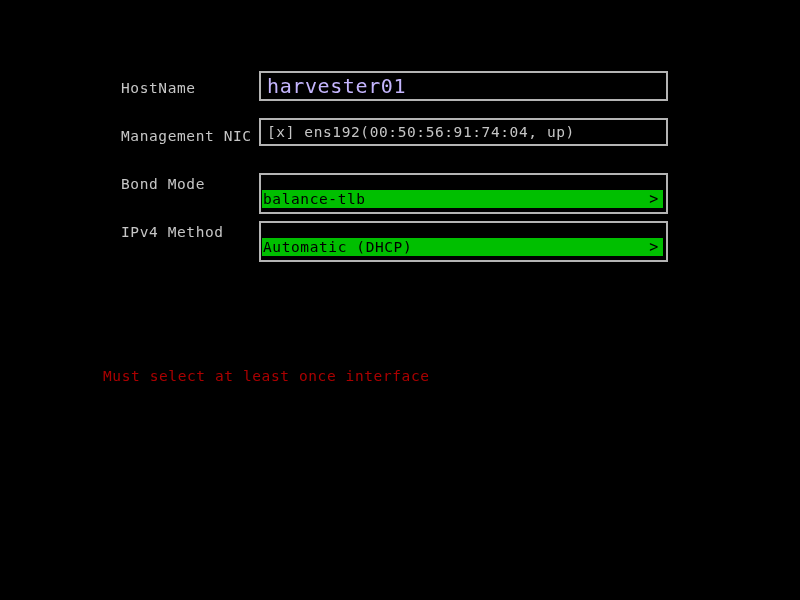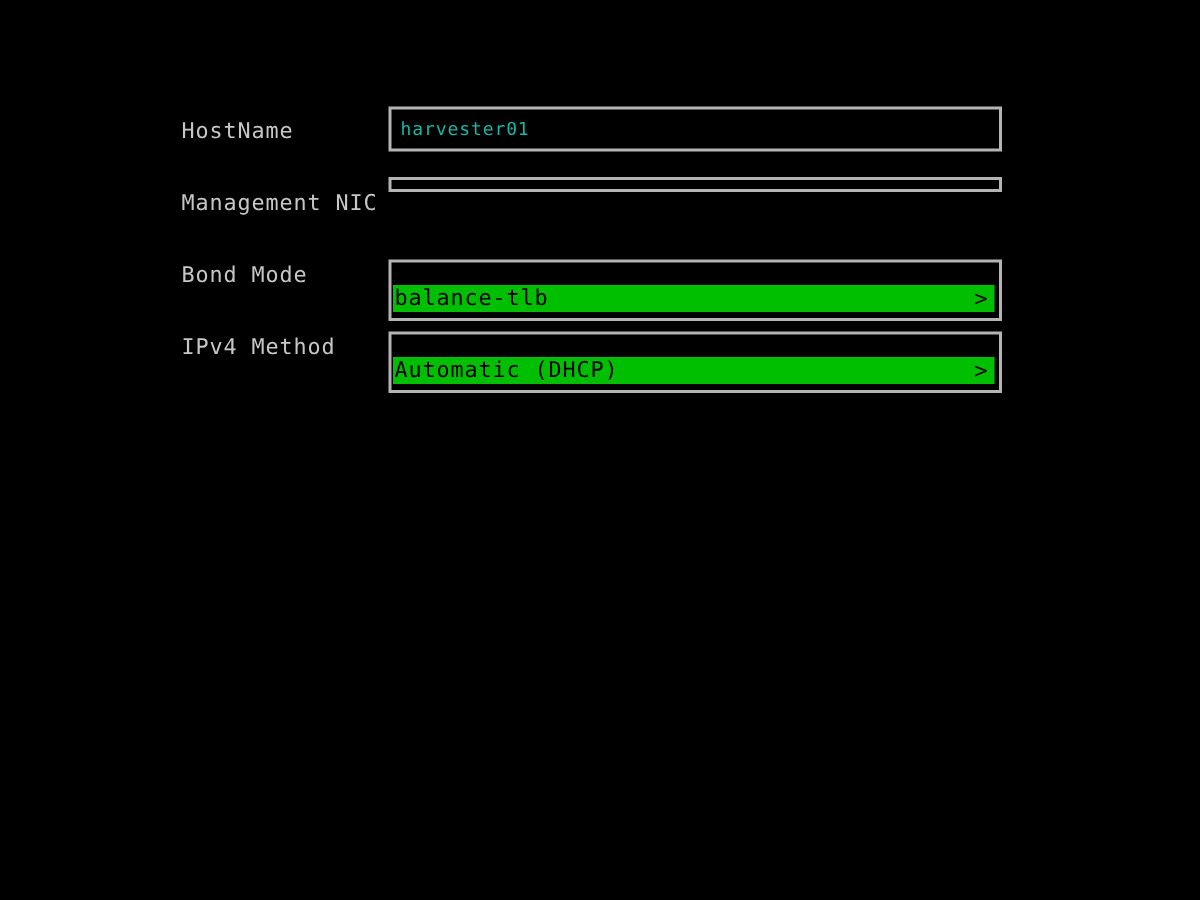--- a/index.html
+++ b/index.html
@@ -52,23 +52,23 @@
     left: 259px;
     width: 409px;
     box-sizing: border-box;
     border: 2px solid #b4b4b4;
     background: #000000;
   }
 
   
   .field-text {
     padding: 4px 4px 4px 6px;
-    font-size: 12px;
+    font-size: 20px;
     letter-spacing: 0.6px;
-    color: #14b8a6;
+    color: #c4b5fd;
     white-space: pre;
     line-height: 18px;
   }
 
   
   .field-list {
     padding: 3px 0 3px 6px;
   }
   .nic-line {
     font-size: 14.5px;
@@ -138,20 +138,21 @@
 
 
   <div class="row">
     <div class="row-label" style="top:80px;">HostName</div>
     <div class="field field-text" style="top:71px;" placeholder="harvester01">harvester01</div>
   </div>
 
   <div class="row">
     <div class="row-label" style="top:128px;">Management NIC</div>
     <div class="field field-list" style="top:118px;">
+      <div class="nic-line"><span>[x]</span><span> </span><span>ens192(00:50:56:91:74:04, up)</span></div>
     </div>
   </div>
 
   <div class="row">
     <div class="row-label" style="top:176px;">Bond Mode</div>
     <div class="field field-select" style="top:173px;">
       <div class="select-inner">
         <span class="select-value">balance-tlb</span>
         <span class="select-arrow">&gt;</span>
       </div>
@@ -161,15 +162,16 @@
   <div class="row">
     <div class="row-label" style="top:224px;text-align:right;">IPv4 Method</div>
     <div class="field field-select" style="top:221px;">
       <div class="select-inner">
         <span class="select-value">Automatic (DHCP)</span>
         <span class="select-arrow">&gt;</span>
       </div>
     </div>
   </div>
 
+  <div class="error-msg">Must select at least once interface</div>
 
 
 </div>
 
 </body></html>

